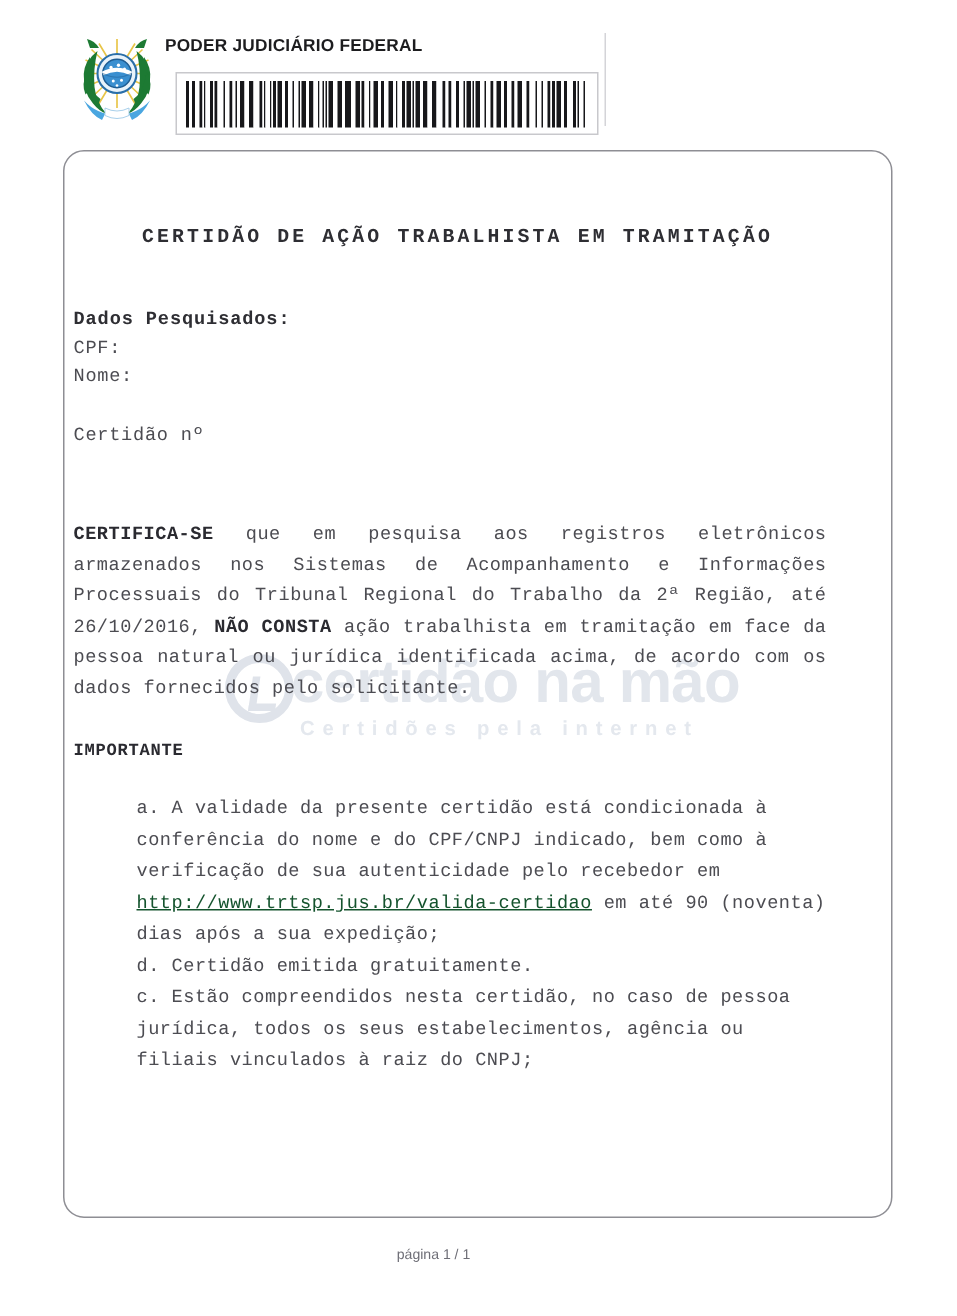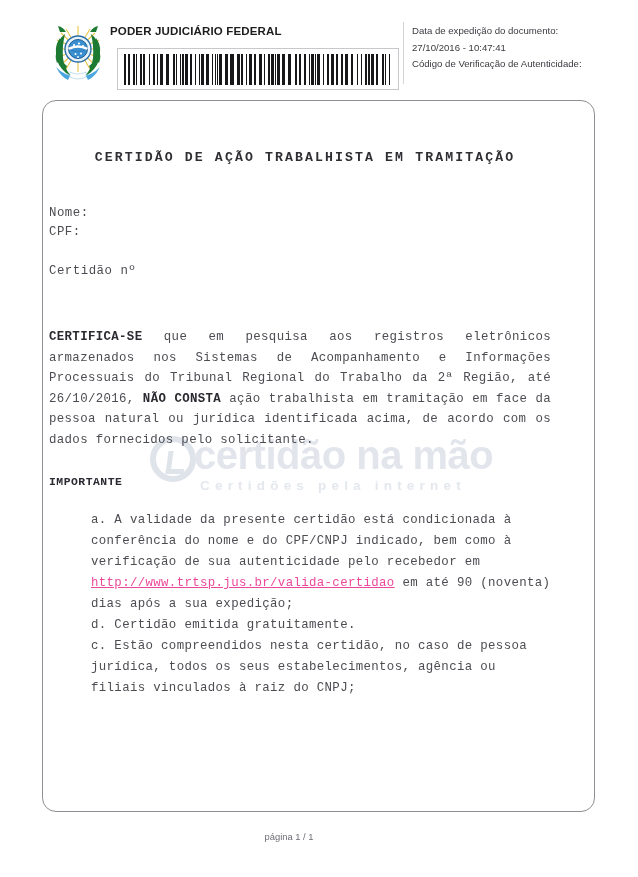--- a/index.html
+++ b/index.html
@@ -244,21 +244,21 @@
     width: 462px;
     font-size: 12.4px;
     line-height: 21px;
     letter-spacing: 0.35px;
     color: #4c4c52;
   }
   .note-item {
     margin: 0;
   }
   .note-link {
-    color: #ec4899;
+    color: #14532d;
     text-decoration: underline;
   }
 
   
   .footer {
     position: absolute;
     left: 0;
     top: 826px;
     width: 638px;
     text-align: center;
@@ -455,45 +455,41 @@
           <i style="width: 1px; background: rgb(255, 255, 255);"></i>
           <i style="width: 1px; background: rgb(23, 23, 26);"></i>
           <i style="width: 3px; background: rgb(255, 255, 255);"></i>
           <i style="width: 1px; background: rgb(23, 23, 26);"></i>
           <i style="width: 3px; background: rgb(255, 255, 255);"></i>
         </div>
     </div>
 
     <div class="header-divider"></div>
 
-    <div class="meta-block">
-      <div class="meta-line">Data de expedição do documento:</div>
-      <div class="meta-line">27/10/2016 - 10:47:41</div>
-      <div class="meta-line">Código de Verificação de Autenticidade:</div>
-    </div>
   </div>
 
   <div class="cert-frame"></div>
 
   <div class="watermark">
     <div class="wm-logo"></div>
     <div class="wm-main">certidão na mão</div>
     <div class="wm-sub">Certidões pela internet</div>
   </div>
 
   <div class="doc-body">
 
     <div class="cert-title">CERTIDÃO DE AÇÃO TRABALHISTA EM TRAMITAÇÃO</div>
 
     <div class="searched-data">
+      <div class="sd-heading">Dados Pesquisados:</div>
+      <div class="sd-row">
+        <span>CPF:</span><span></span>
+      </div>
       <div class="sd-row">
         <span>Nome:</span><span></span>
-      </div>
-      <div class="sd-row">
-        <span>CPF:</span><span></span>
       </div>
       <div class="cert-number">
         <span>Certidão nº</span><span></span>
       </div>
     </div>
 
     <div class="statement">
       <b>CERTIFICA-SE</b><span> que em pesquisa aos registros eletrônicos armazenados nos Sistemas de Acompanhamento e Informações Processuais do Tribunal Regional do Trabalho da 2ª Região, até 26/10/2016, </span><b>NÃO CONSTA</b><span> ação trabalhista em tramitação em face da pessoa natural ou jurídica identificada acima, de acordo com os dados fornecidos pelo solicitante.</span>
     </div>
 

